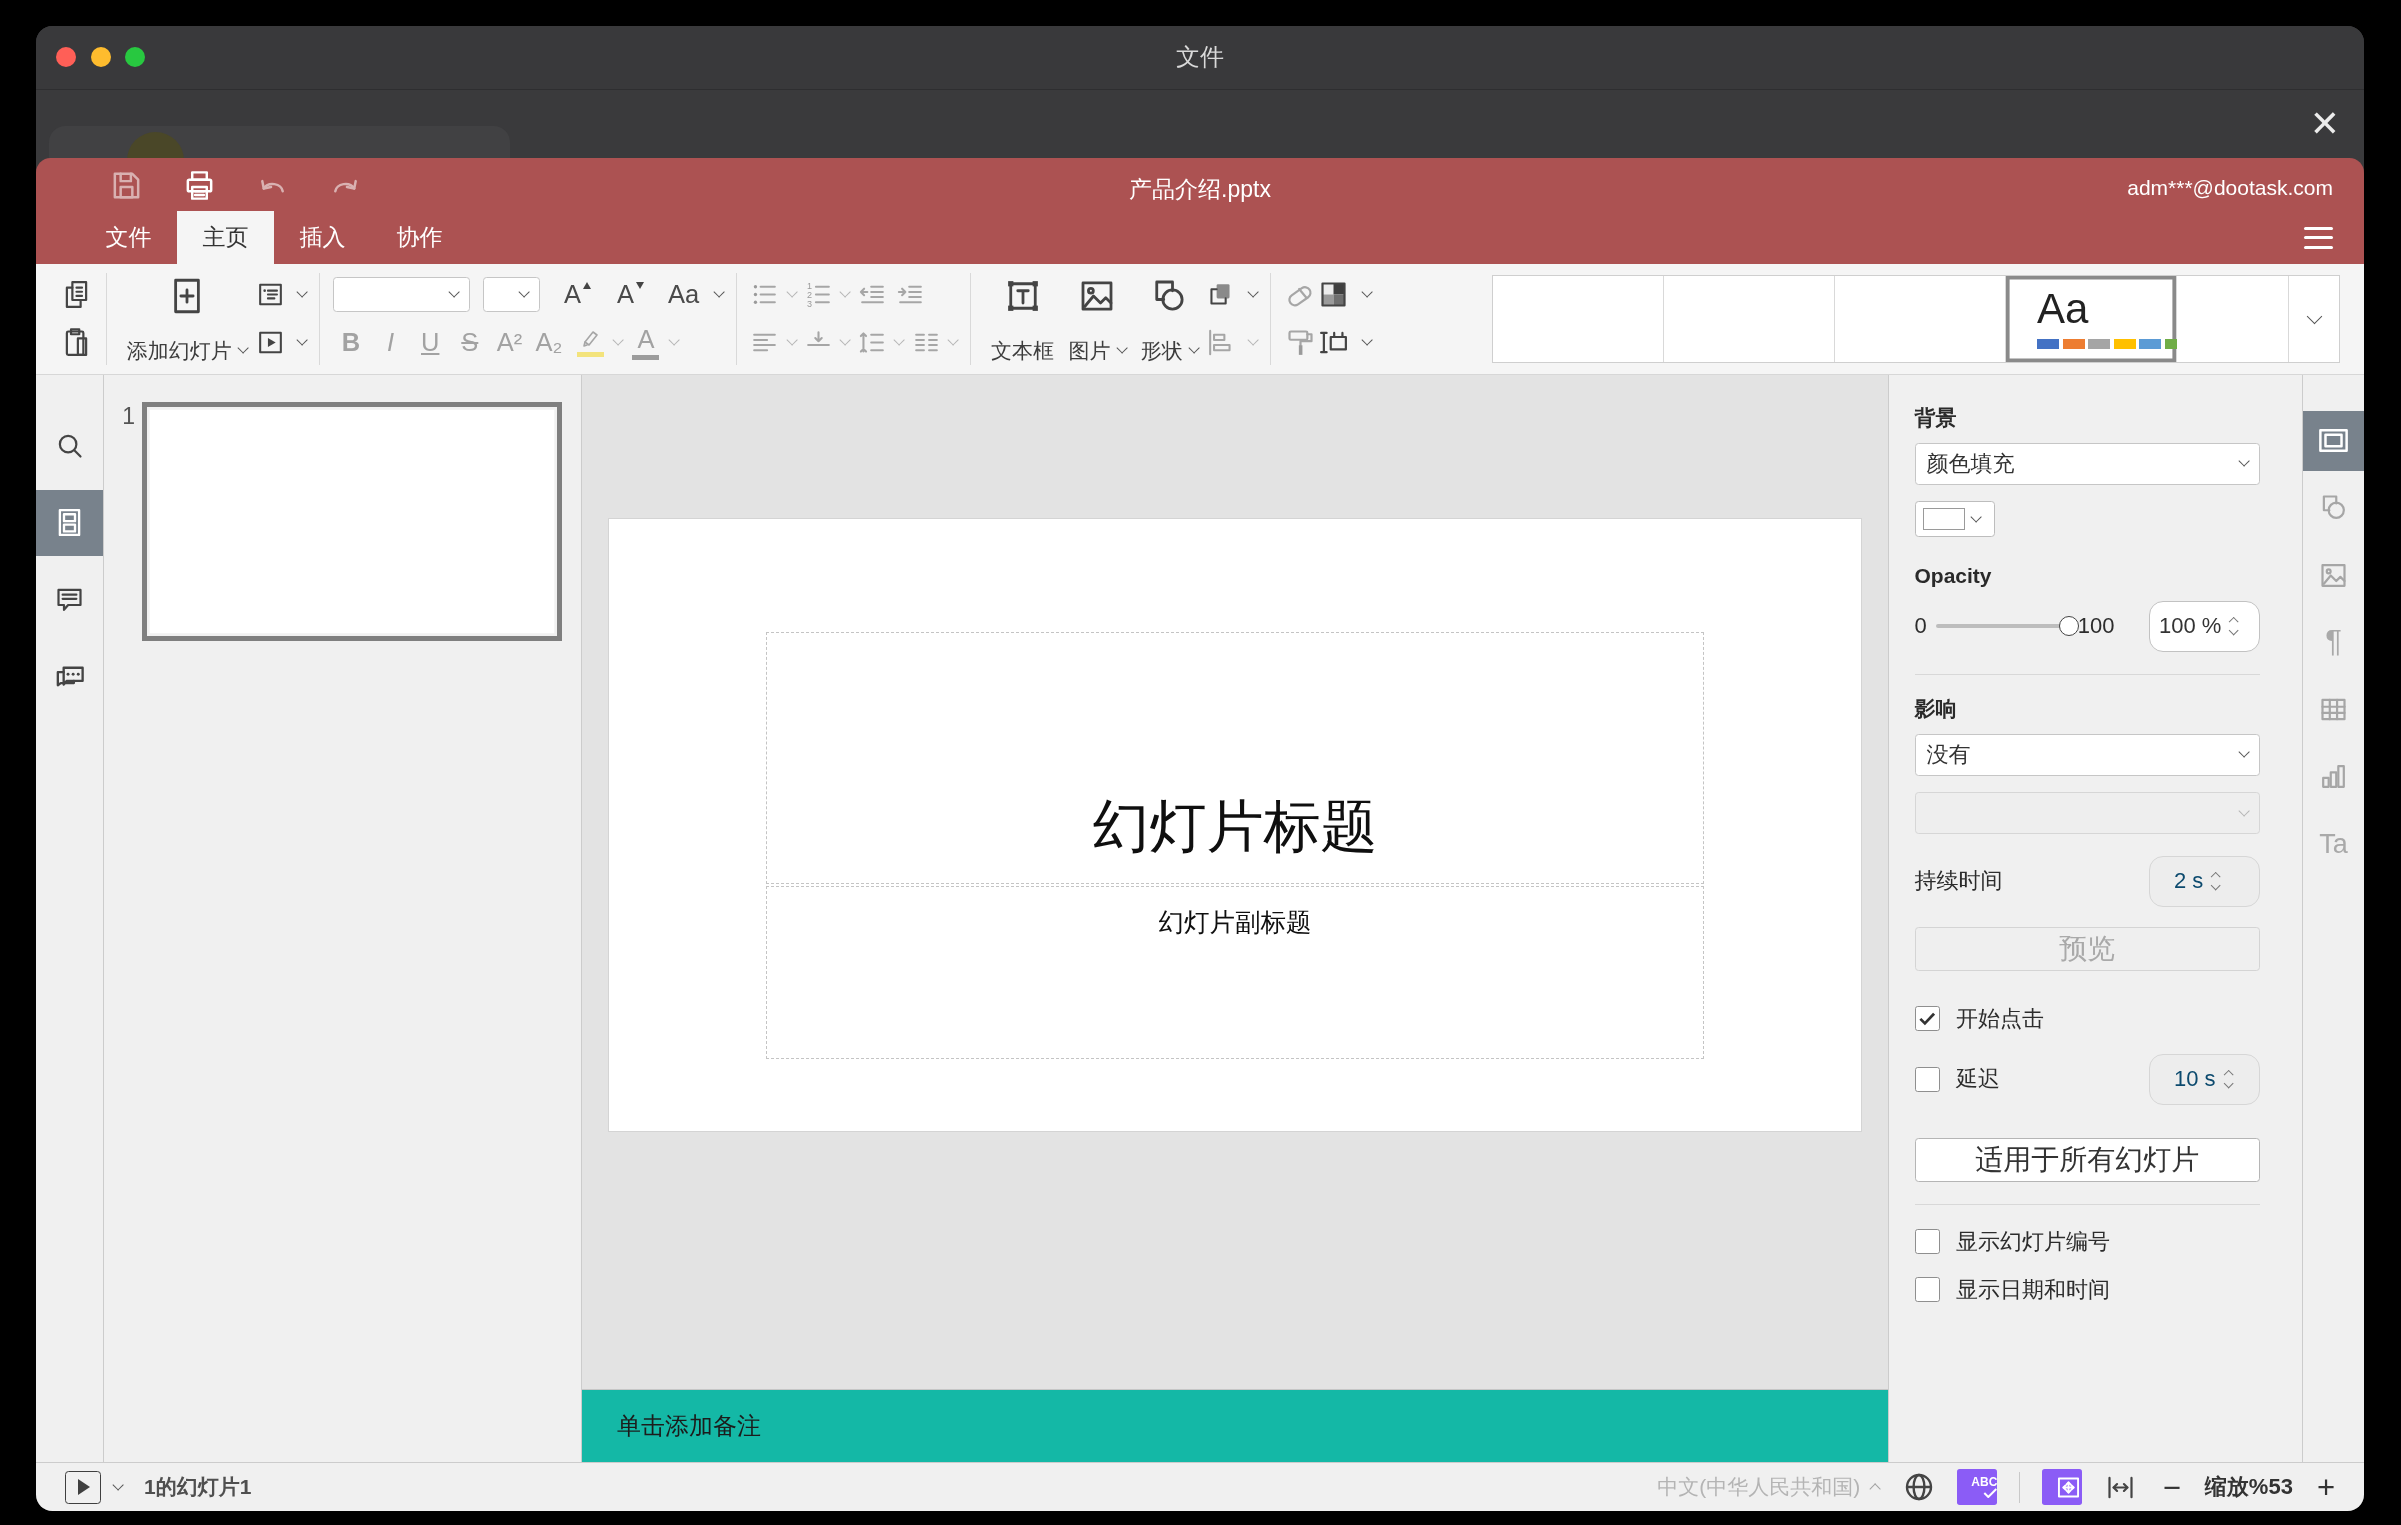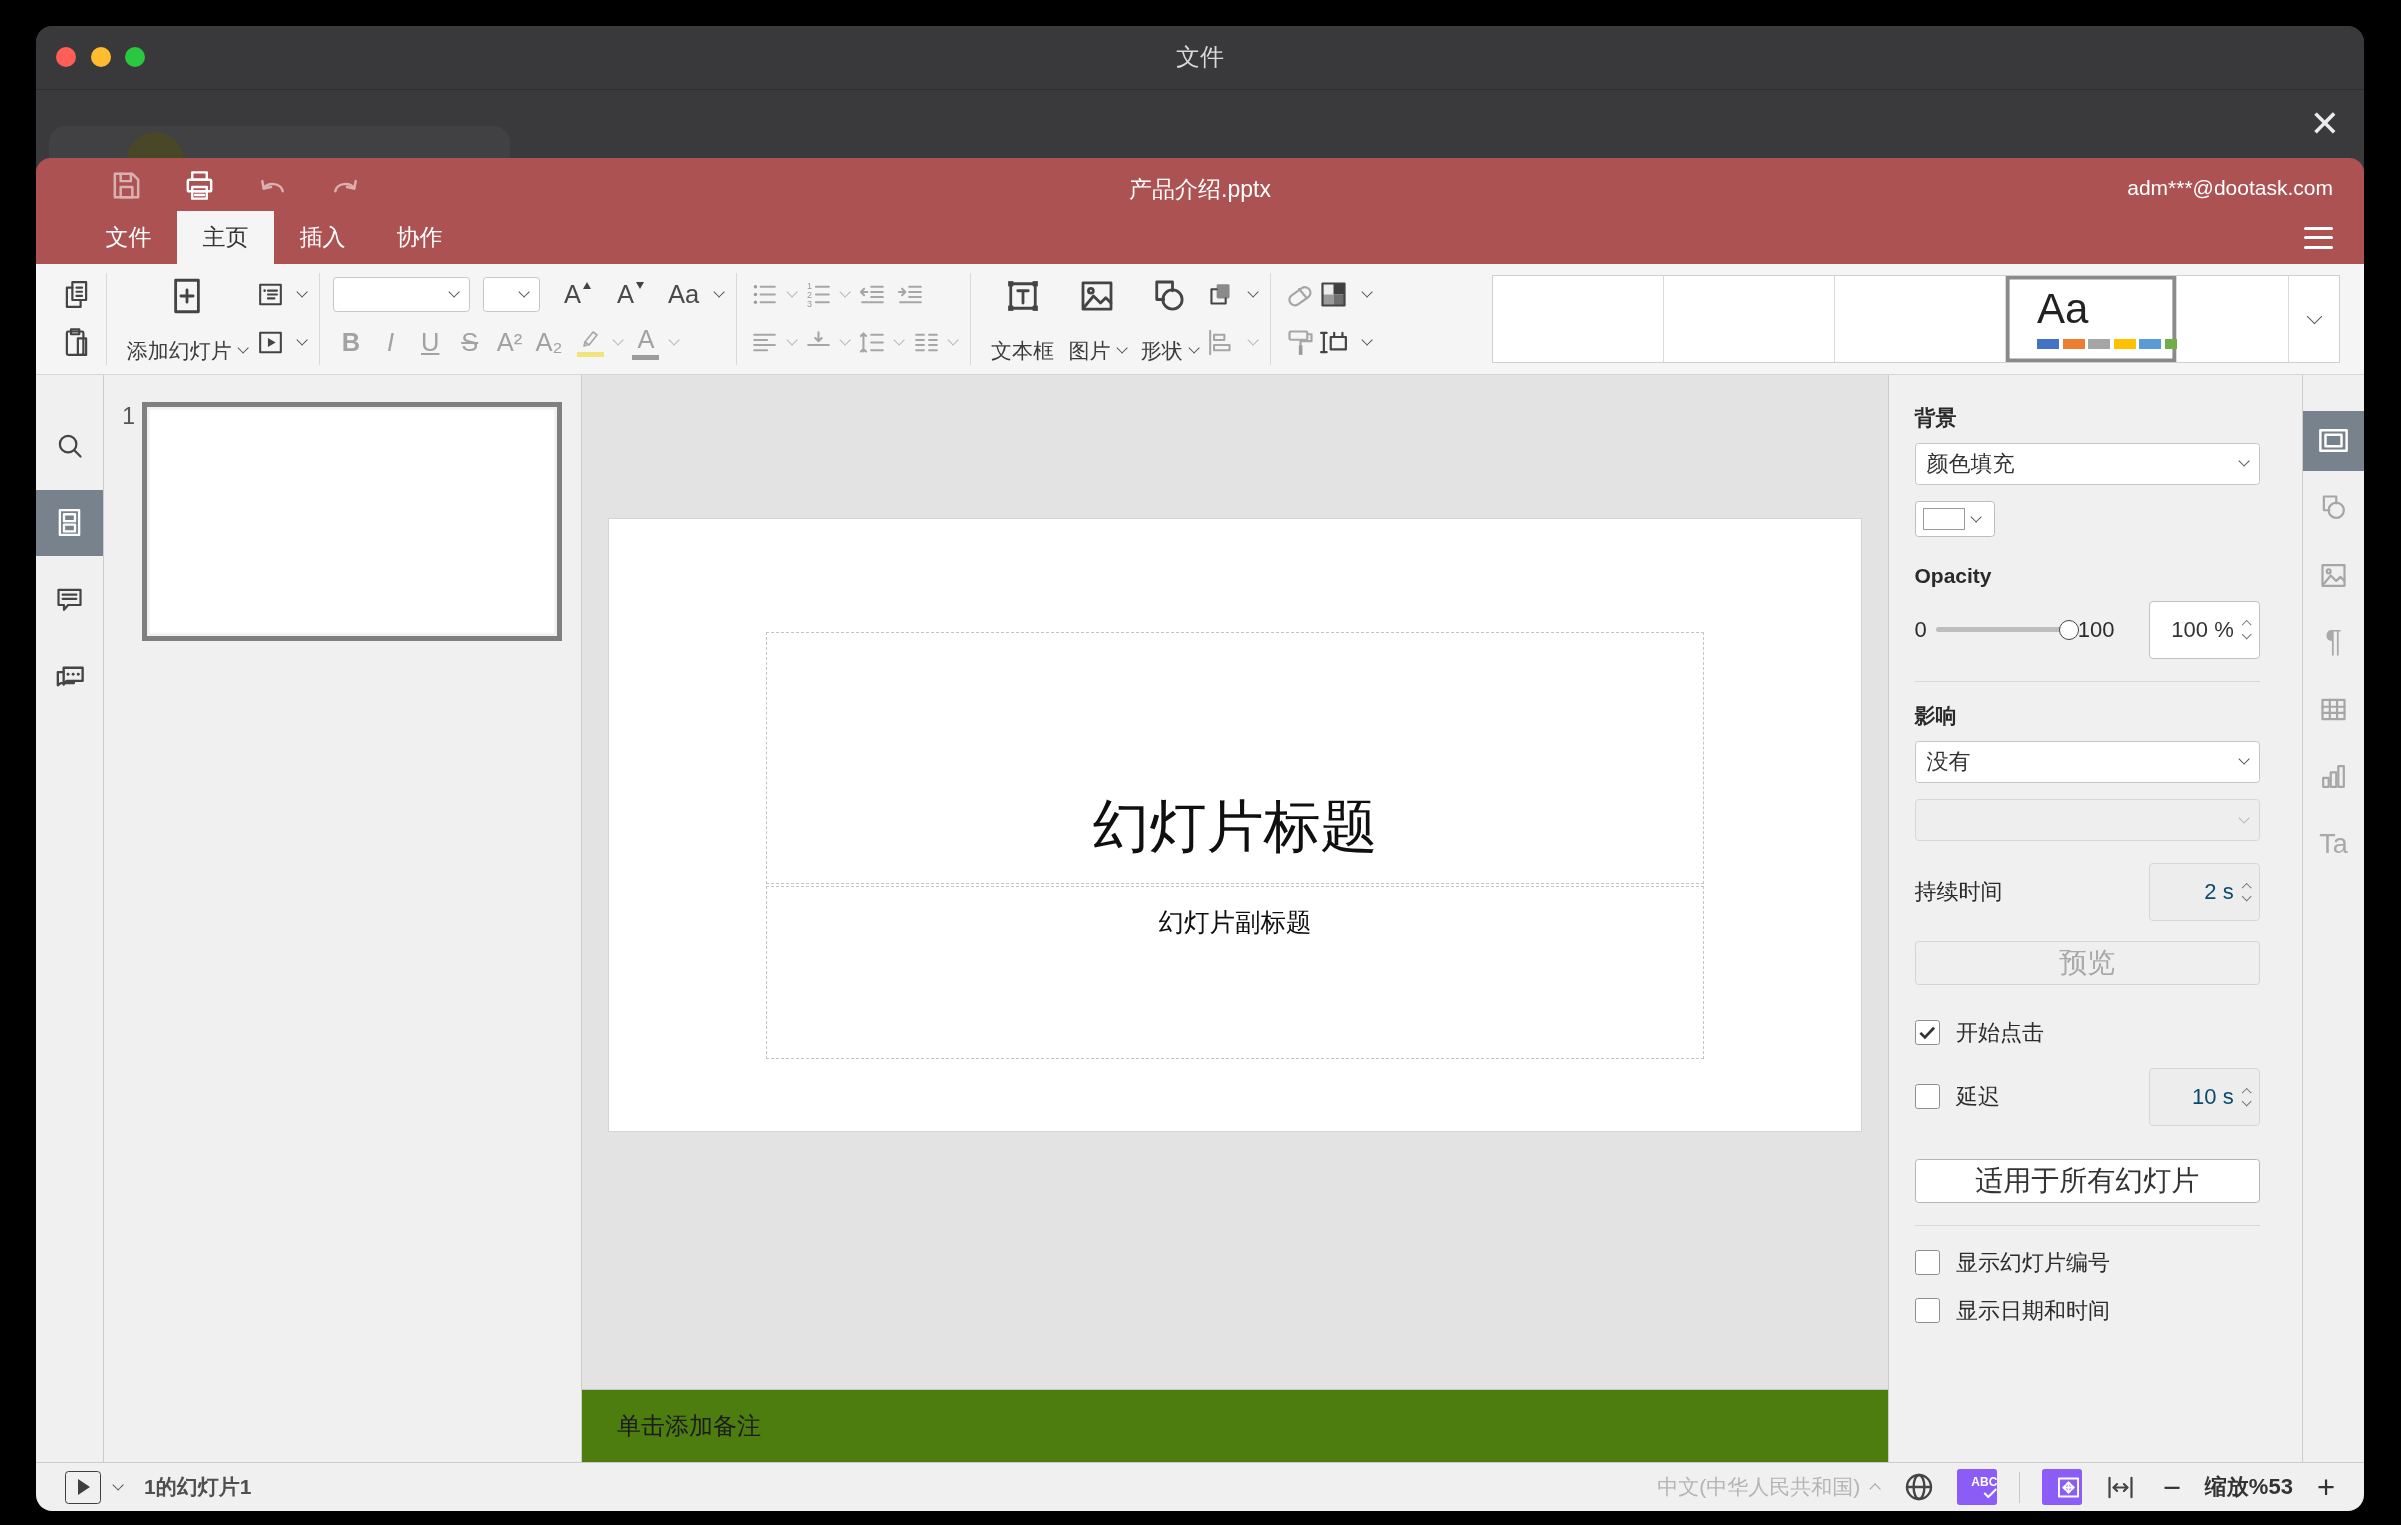--- a/index.html
+++ b/index.html
@@ -79,33 +79,33 @@
   .thumb { width:420px; height:239px; background:#fff; border:5.5px solid #7f7f7f; box-shadow:inset 0 0 0 2.7px #f1f1f1; }
 
   .editor { flex:1; display:flex; flex-direction:column; background:#e3e3e3; min-width:0; }
   .canvas-wrap { flex:1; position:relative; }
   .slide-canvas { position:absolute; left:50%; transform:translateX(-50%); top:144px; width:1252px; height:612px; background:#fff; box-shadow:0 0 0 0.9px #d2d2d2; }
   .ph { position:absolute; border:1.8px dashed #c4c4c4; display:flex; justify-content:center; }
   .ph.title { left:157px; top:113px; width:938px; height:252px; align-items:flex-end; padding-bottom:16.4px; }
   .ph.title .t { font-size:57px; color:#0f0f0f; }
   .ph.subtitle { left:157px; top:367px; width:938px; height:173px; align-items:flex-start; padding-top:18px; }
   .ph.subtitle .t { font-size:25.5px; color:#0f0f0f; }
-  .notes { height:73px; background:#4d7c0f; border-top:0.9px solid #c6c6c6; display:flex; align-items:center; padding-left:35px; font-size:24px; color:#1c1c1c; }
+  .notes { height:73px; background:#14b8a6; border-top:0.9px solid #c6c6c6; display:flex; align-items:center; padding-left:35px; font-size:24px; color:#1c1c1c; }
 
   
   .rightpanel { width:414px; background:#f0f0f0; border-left:0.9px solid #cccccc; padding:29px 42px 0 25.5px; font-size:22px; color:#2c2c2c; }
   .rp-label { font-weight:bold; font-size:21px; color:#2a2a2a; }
   .rp-sel { height:42px; margin-top:11px; font-size:22px; color:#333; }
   .rp-sel.off { background:#eeeeee; border-color:#d6d6d6; }
   .swatch-btn { margin-top:16.4px; width:80px; height:36px; background:#fff; border:0.9px solid #bdbdbd; border-radius:3.6px; display:flex; align-items:center; padding:0 7.3px; gap:7.3px; }
   .swatch { width:42px; height:22px; background:#fff; border:0.9px solid #9a9a9a; }
   .op-row { display:flex; align-items:center; gap:9px; margin-top:12.8px; }
   .track { position:relative; width:133px; height:4.6px; background:#bdbdbd; border-radius:2.7px; }
   .knob { position:absolute; right:-10px; top:50%; transform:translateY(-50%); width:20px; height:20px; background:#fff; border:1.8px solid #444; border-radius:50%; }
-  .spinbox { margin-left:auto; width:111px; height:58px; background:#fff; border:0.9px solid #c2c2c2; border-radius:4px; display:flex; align-items:center; justify-content:flex-end; gap:9px; padding:0 9px; font-size:22px; color:#333; }
+  .spinbox { margin-left:auto; width:111px; height:51px; background:#fff; border:0.9px solid #c2c2c2; border-radius:14px; display:flex; align-items:center; gap:9px; padding:0 9px; font-size:22px; color:#333; }
   .spinbox.off { background:#ededed; border-color:#d6d6d6; color:#0c4a6e;padding-left:24px; }
   .spin { display:flex; flex-direction:column; gap:4.6px; }
   .spin i { width:7.3px; height:7.3px; border-right:1.5px solid #777; border-bottom:1.5px solid #777; display:block; }
   .spin .up { transform:rotate(-135deg); }
   .spin .dn { transform:rotate(45deg); margin-top:-2.7px; }
   .rp-div { height:0.9px; background:#d8d8d8; margin-top:22px; }
   .rp-row { display:flex; align-items:center; margin-top:22px; }
   .cbrow { display:flex; align-items:center; gap:16.4px; }
   .cb { width:25px; height:25px; background:#fff; border:0.9px solid #8f8f8f; border-radius:2.7px; display:flex; align-items:center; justify-content:center; flex:none; }
   .btn { height:44px; border-radius:3.6px; display:flex; align-items:center; justify-content:center; font-size:28px; }

